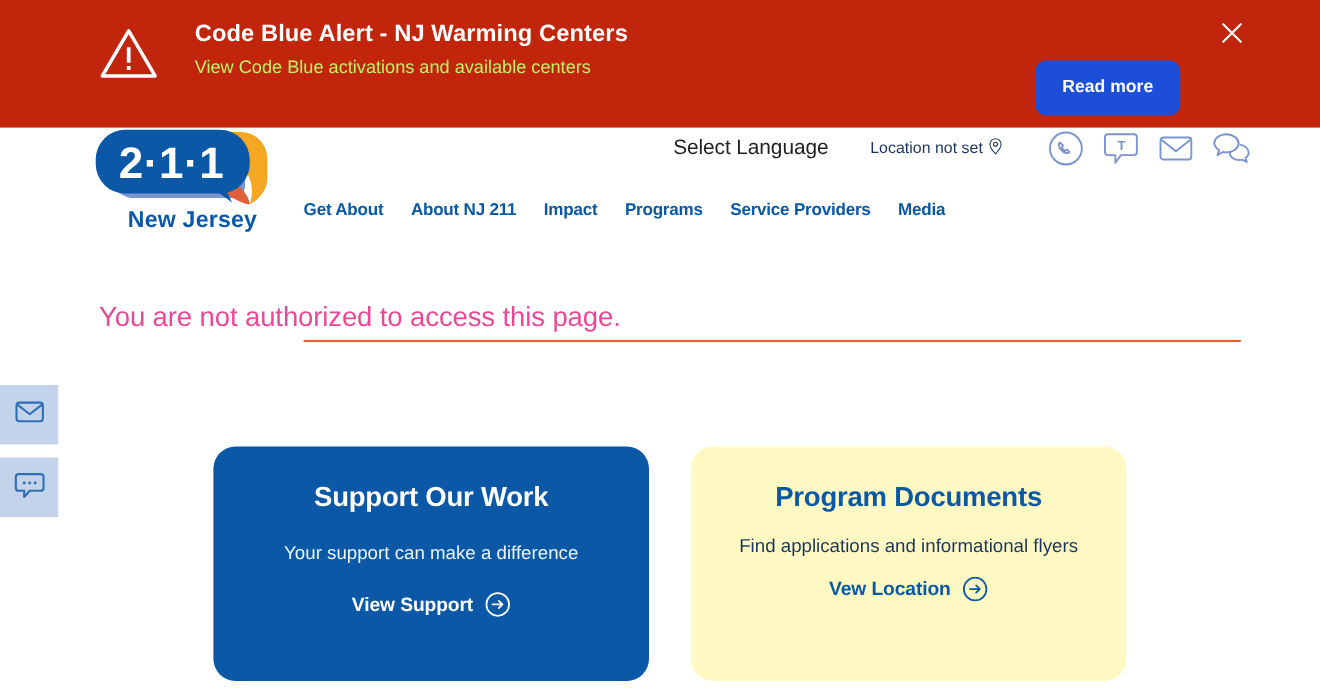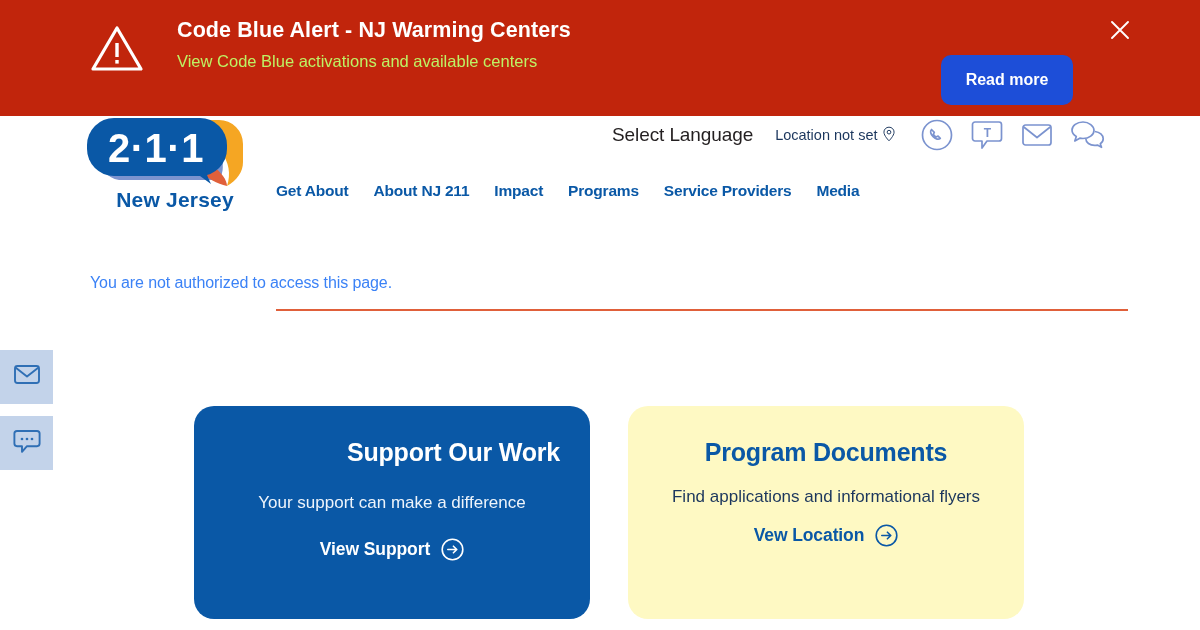--- a/index.html
+++ b/index.html
@@ -102,21 +102,21 @@
     margin-top: -4px;
     letter-spacing: 0.2px;
   }
 
   .header-utils {
     position: absolute;
     left: 612px;
     top: 22px;
     display: flex;
     align-items: center;
-    gap: 0px;
+    gap: 16px;
   }
   .select-language {
     font-size: 19px;
     color: #231f20;
     cursor: pointer;
     margin-right: 22px;
     letter-spacing: -0.1px;
   }
   .location-chip {
     display: flex;
@@ -154,22 +154,22 @@
     width: 852px;
     height: 1.5px;
     background: #e0603a;
   }
 
   
   .page-message {
     position: absolute;
     left: 90px;
     top: 274px;
-    font-size: 16px;
-    color: #3b82f6;
+    font-size: 25px;
+    color: #ec4899;
     letter-spacing: -0.1px;
   }
 
   
   .side-tabs {
     position: absolute;
     left: 0;
     top: 350px;
     width: 53px;
   }
@@ -201,21 +201,21 @@
     text-align: center;
   }
   .card-support { background: #0a58a6; }
   .card-docs    { background: #fef9c3; }
 
   .card-title {
     font-size: 25px;
     font-weight: bold;
     letter-spacing: -0.2px;
   }
-  .card-support .card-title { color: #ffffff; text-align: right; }
+  .card-support .card-title { color: #ffffff; }
   .card-docs .card-title    { color: #0a58a6; }
 
   .card-sub {
     font-size: 17px;
     margin-top: 24px;
     line-height: 1.45;
   }
   .card-support .card-sub { color: #eef4fb; }
   .card-docs .card-sub    { color: #1b365d; }
 

